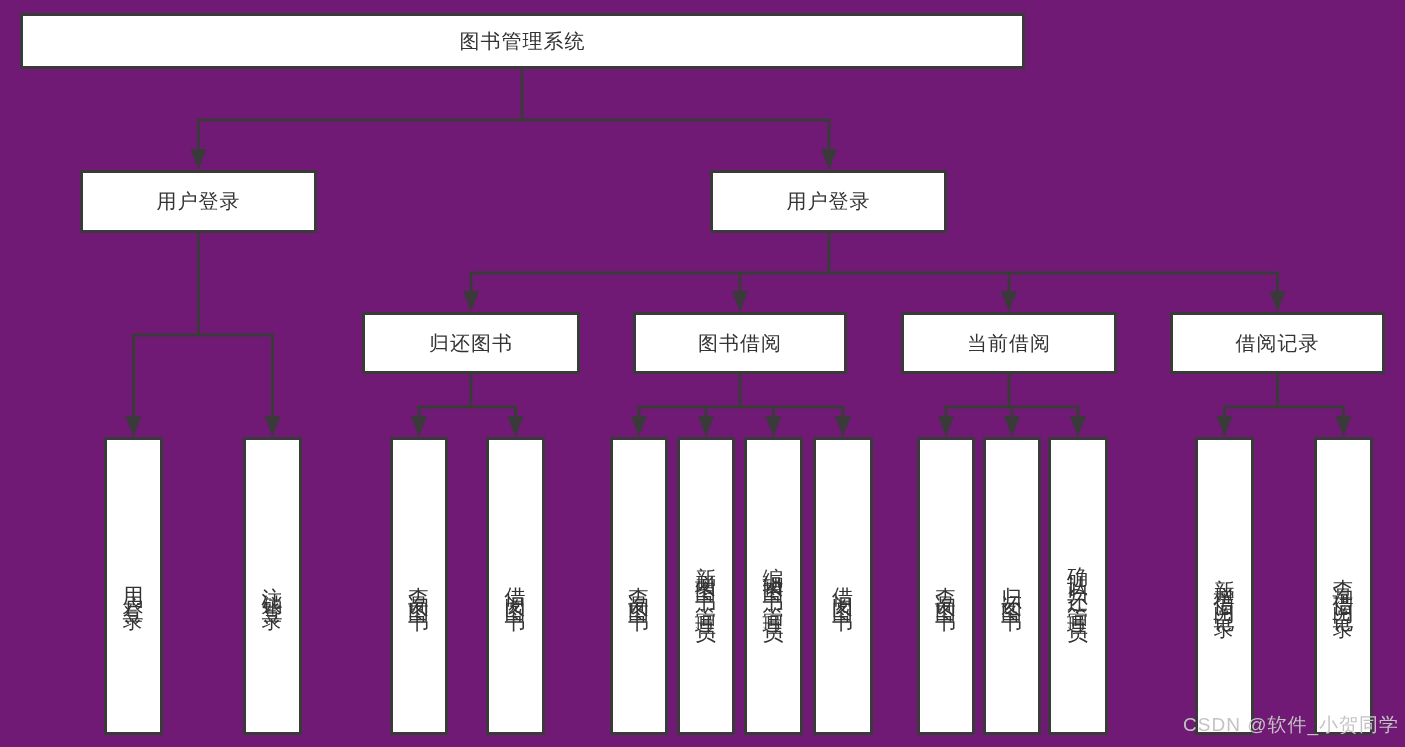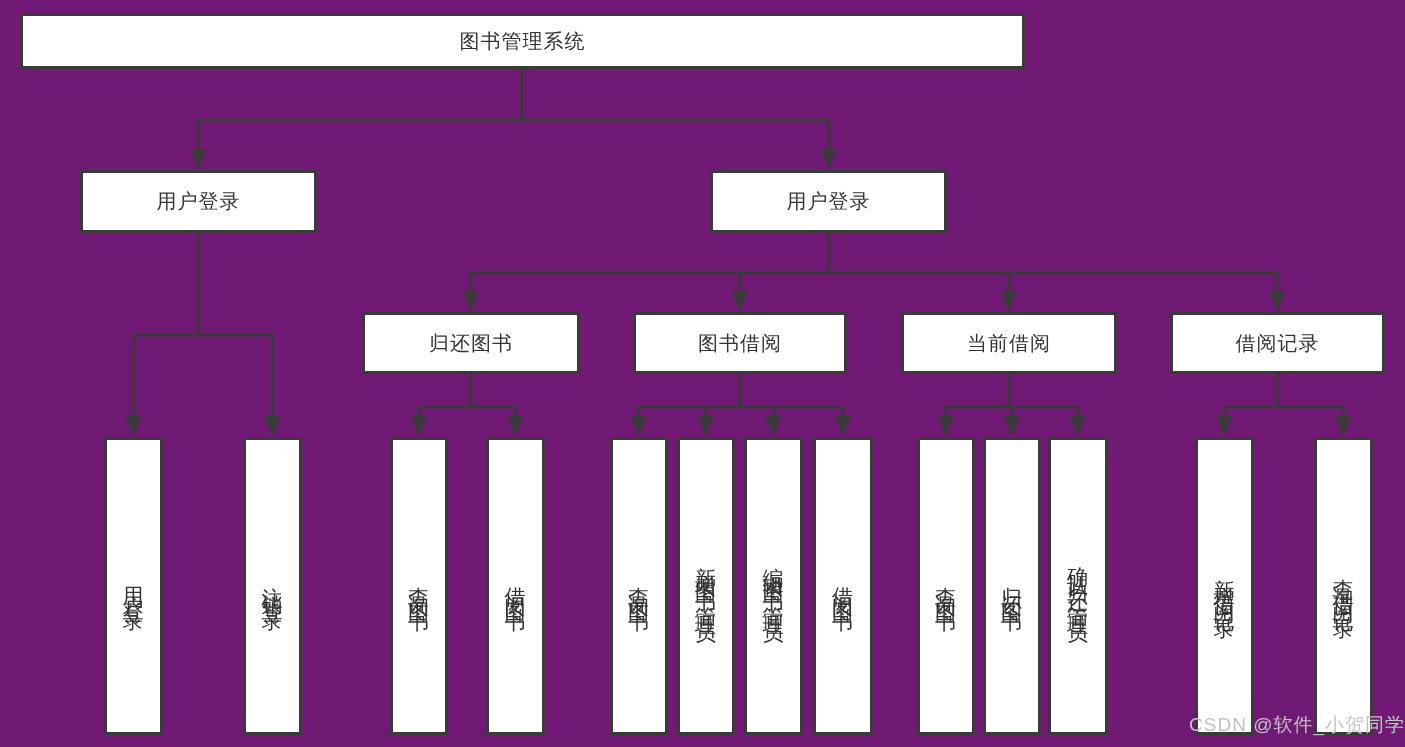--- a/index.html
+++ b/index.html
@@ -39,21 +39,21 @@
   }
   .vbox .label {
     writing-mode: vertical-rl;
     text-orientation: mixed;
     font-size: 21px;
     letter-spacing: 8px;
     line-height: 1;
   }
   .watermark {
     position: absolute;
-    right: 0;
+    right: 6px;
     top: 712px;
     font-size: 19px;
     color: #c3c3c3;
     letter-spacing: 1px;
     white-space: nowrap;
     z-index: 5;
   }
 </style>
 </head>
 <body>

